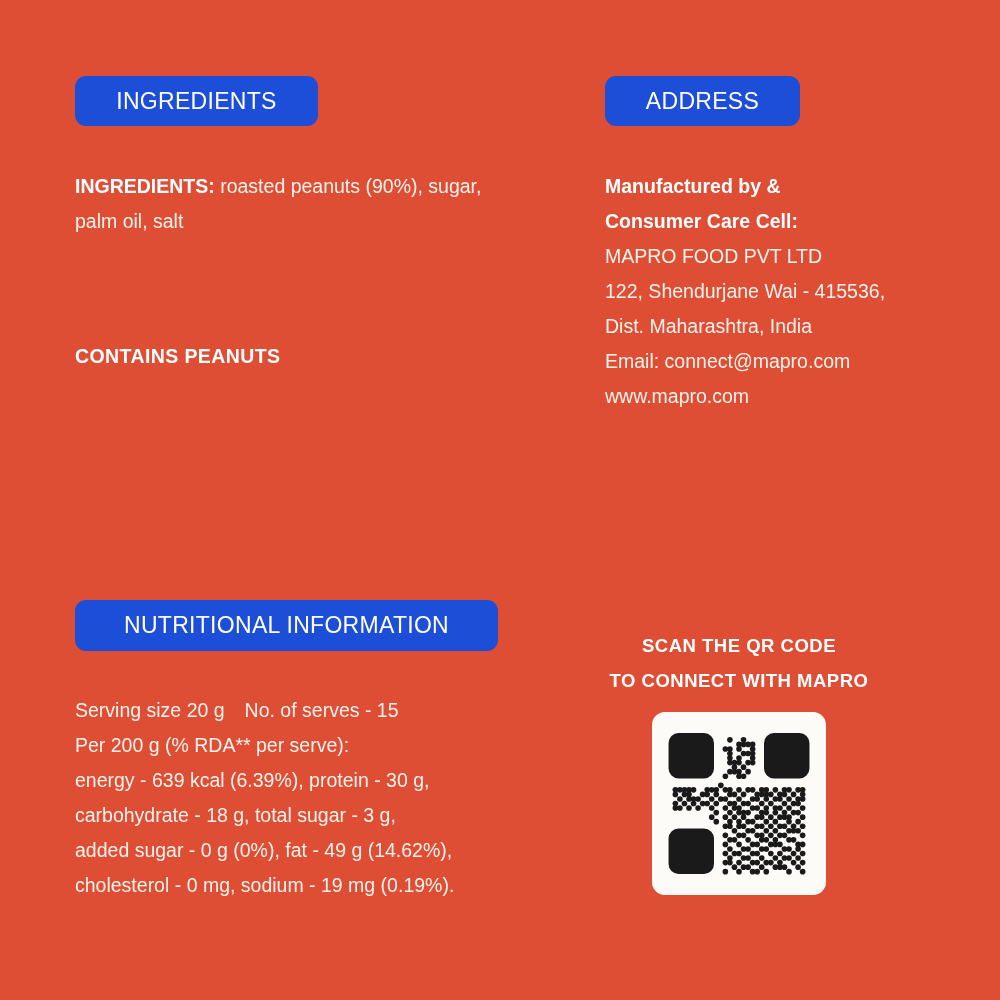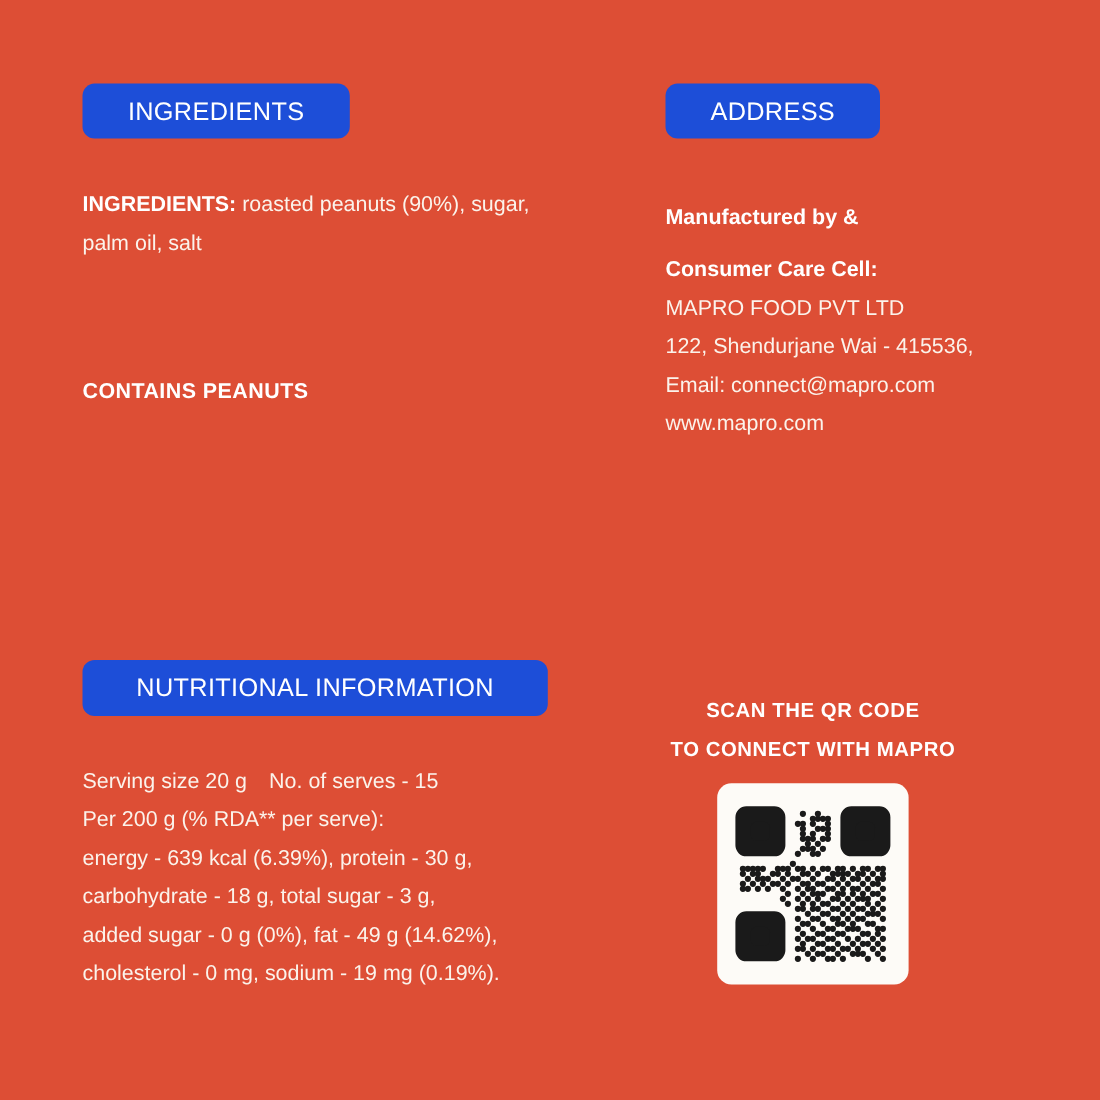--- a/index.html
+++ b/index.html
@@ -89,21 +89,20 @@
     top: 169px;
     width: 330px;
   }
   .address-line {
     display: block;
     white-space: nowrap;
   }
   .address-line.bold {
     font-weight: 700;
     color: #FFFFFF;
-    margin-top: 12px;
   }
 
   .nutrition-body {
     left: 75px;
     top: 693px;
     width: 470px;
   }
   .nutrition-line {
     display: block;
     white-space: nowrap;
@@ -168,20 +167,21 @@
 
   <div class="contains-peanuts">CONTAINS PEANUTS</div>
 
   <div class="pill pill-address">ADDRESS</div>
 
   <div class="body-text address-body">
     <span class="address-line bold">Manufactured by &amp;</span>
     <span class="address-line bold">Consumer Care Cell:</span>
     <span class="address-line">MAPRO FOOD PVT LTD</span>
     <span class="address-line">122, Shendurjane Wai - 415536,</span>
+    <span class="address-line">Dist. Maharashtra, India</span>
     <span class="address-line">Email: connect@mapro.com</span>
     <span class="address-line">www.mapro.com</span>
   </div>
 
   <div class="pill pill-nutrition">NUTRITIONAL INFORMATION</div>
 
   <div class="body-text nutrition-body">
     <span class="serving-row">
       <span>Serving size 20 g</span>
       <span class="serves">No. of serves - 15</span>

